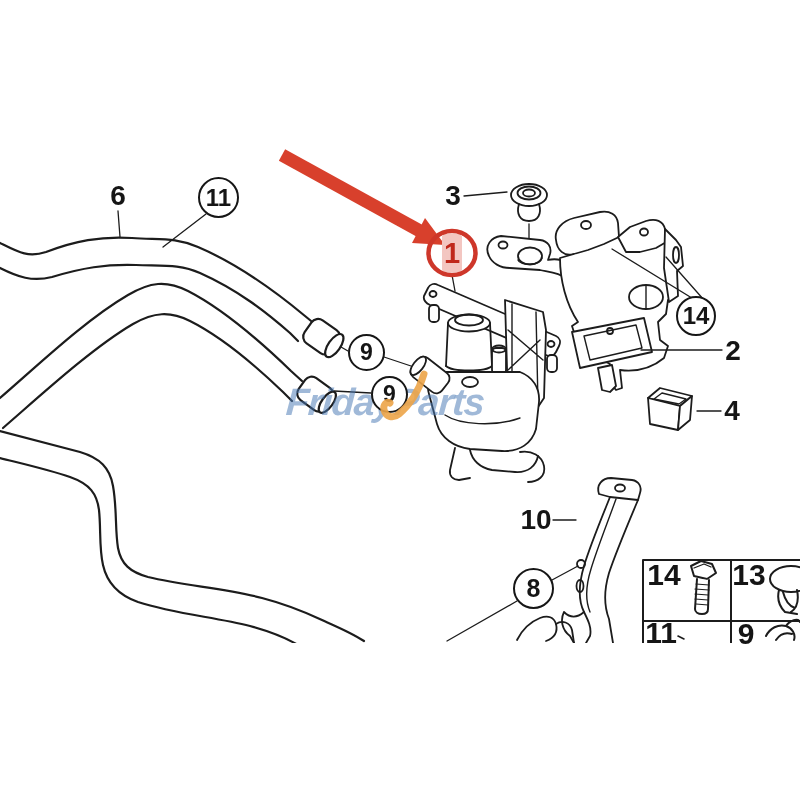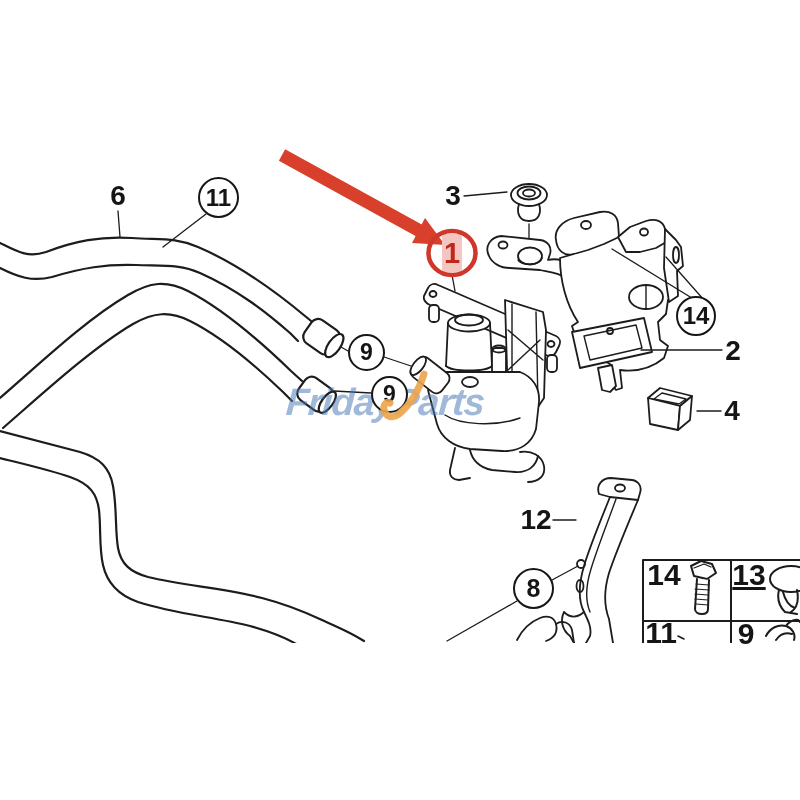--- a/index.html
+++ b/index.html
@@ -198,30 +198,30 @@
     </g>
   </g>
 </svg>
 
 <div id="watermark">FridayParts</div>
 
 <div class="plain" style="left:96px;top:182px;">6</div>
 <div class="plain" style="left:431px;top:182px;">3</div>
 <div class="plain" style="left:711px;top:337px;">2</div>
 <div class="plain" style="left:710px;top:397px;">4</div>
-<div class="plain" style="left:514px;top:506px;">12</div>
+<div class="plain" style="left:514px;top:506px;">10</div>
 
 <div class="circ" style="left:198px;top:177px;width:41px;height:41px;font-size:24px;">11</div>
 <div class="circ" style="left:348px;top:334px;width:37px;height:37px;font-size:23px;">9</div>
 <div class="circ" style="left:371px;top:376px;width:37px;height:37px;font-size:23px;">9</div>
 <div class="circ" style="left:676px;top:296px;width:40px;height:40px;font-size:24px;">14</div>
 <div class="circ" style="left:513px;top:568px;width:41px;height:41px;font-size:25px;">8</div>
 
 <div class="tbl-num" style="left:644px;top:560px;">14</div>
-<div class="tbl-num" style="left:729px;top:560px;text-decoration:underline;">13</div>
+<div class="tbl-num" style="left:729px;top:560px;">13</div>
 <div class="tbl-num" style="left:641px;top:618px;">11</div>
 <div class="tbl-num" style="left:726px;top:619px;">9</div>
 
 <svg class="layer overlay" width="800" height="800" viewBox="0 0 800 800">
   <g>
     <path d="M424,374 C419,390 411,404 399,414 C393,419 386,417 384,410 C383,405 386,401 390,403" stroke="#eca448" stroke-width="7" fill="none" stroke-linecap="round" opacity="0.9"></path>
   </g>
   <g>
     <path d="M282,155 L420,231" stroke="#d8402c" stroke-width="13" fill="none" stroke-linecap="butt"></path>
     <polygon points="445,245 412,243 425,218" fill="#d8402c"></polygon>

